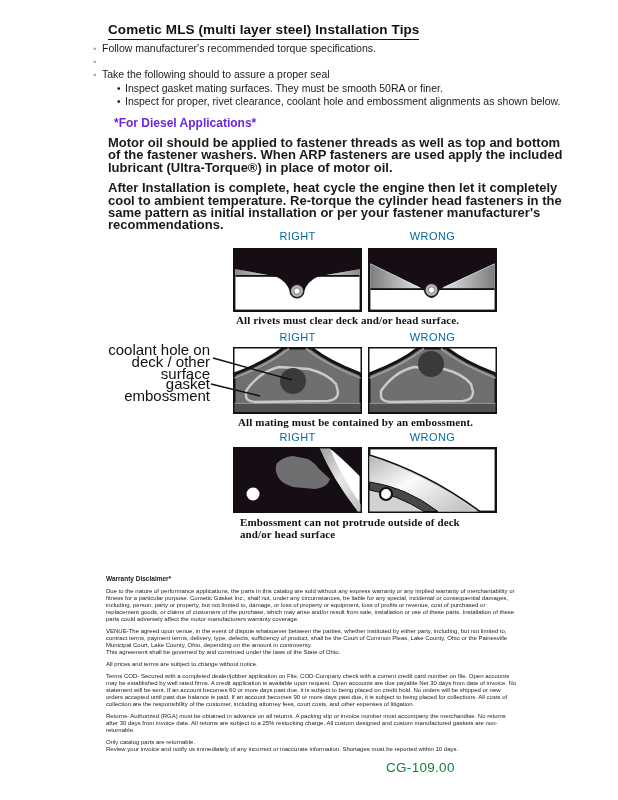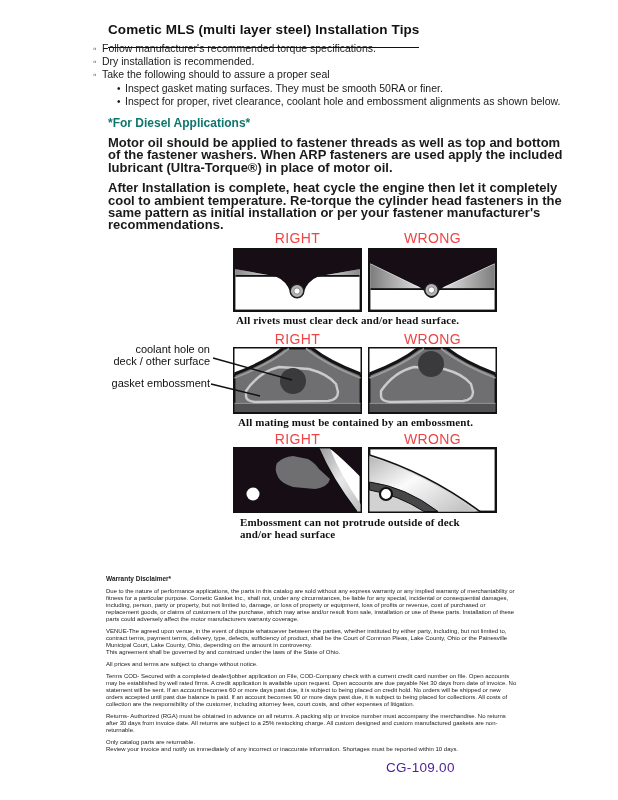--- a/index.html
+++ b/index.html
@@ -1,59 +1,58 @@
 <!DOCTYPE html>
 <html><head>
 <meta charset="utf-8">
 <style>
   html,body{margin:0;padding:0;background:#fff;}
   .page{position:relative;width:618px;height:800px;background:#ffffff;
         font-family:"Liberation Sans","DejaVu Sans",sans-serif;color:#1a1a1a;overflow:hidden;}
 
   .title{position:absolute;left:108px;top:22px;font-size:13.5px;font-weight:bold;
-         color:#111;border-bottom:1.6px solid #111;padding-bottom:10px;letter-spacing:.1px;}
+         color:#111;border-bottom:1.6px solid #111;padding-bottom:2px;letter-spacing:.1px;}
 
   .bullets{position:absolute;left:93px;top:42px;width:470px;font-size:10.5px;line-height:13.2px;}
   .bullet-row{display:flex;}
   .bullet-row .marker{width:9px;flex:0 0 9px;font-size:10px;}
   .bullet-row.sub{margin-left:24px;}
   .bullet-row.sub .marker{width:8px;flex:0 0 8px;}
 
   .diesel{position:absolute;left:108px;top:116px;width:455px;}
-  .diesel .d-head{font-weight:bold;font-size:12px;margin:0 0 7px 0;color:#0f766e;}
+  .diesel .d-head{font-weight:bold;font-size:12px;margin:0 0 7px 6px;color:#6d28d9;}
   .diesel p{font-size:13px;line-height:12.4px;margin:0 0 8px 0;font-weight:bold;}
 
-  .dlabel{position:absolute;width:129px;text-align:center;font-size:14px;letter-spacing:.4px;color:#ef4444;}
+  .dlabel{position:absolute;width:129px;text-align:center;font-size:11px;letter-spacing:.4px;color:#0369a1;}
   .dcap{position:absolute;font-weight:bold;font-size:11px;line-height:12px;letter-spacing:.1px;color:#111;font-family:Liberation Serif, serif;}
   .dbox{position:absolute;}
-  .ann{position:absolute;font-size:11px;line-height:11.8px;text-align:right;color:#111;}
+  .ann{position:absolute;font-size:15px;line-height:11.8px;text-align:right;color:#111;}
   .overlay{position:absolute;left:0;top:0;pointer-events:none;}
 
   .legal{position:absolute;left:106px;top:575px;width:412px;font-size:6px;line-height:7px;color:#222;}
   .legal .legal-h{font-weight:bold;font-size:6.5px;margin:0 0 6px 0;}
   .legal p{margin:0 0 5px 0;}
   .legal p.tight{margin:0;}
 
-  .pagenum{position:absolute;left:386px;top:760px;font-size:13.5px;letter-spacing:.3px;color:#4c1d95;}
+  .pagenum{position:absolute;left:386px;top:760px;font-size:13.5px;letter-spacing:.3px;color:#15803d;}
 </style>
 </head>
 <body>
 
 <div class="page">
 
   <div class="title">Cometic MLS (multi layer steel) Installation Tips</div>
 
   <div class="bullets">
     <div class="bullet-row">
       <span class="marker">◦</span>
       <span>Follow manufacturer's recommended torque specifications.</span>
     </div>
     <div class="bullet-row">
       <span class="marker">◦</span>
-      <span>Dry installation is recommended.</span>
     </div>
     <div class="bullet-row">
       <span class="marker">◦</span>
       <span>Take the following should to assure a proper seal</span>
     </div>
     <div class="bullet-row sub">
       <span class="marker">•</span>
       <span>Inspect gasket mating surfaces.  They must be smooth 50RA or finer.</span>
     </div>
     <div class="bullet-row sub">

